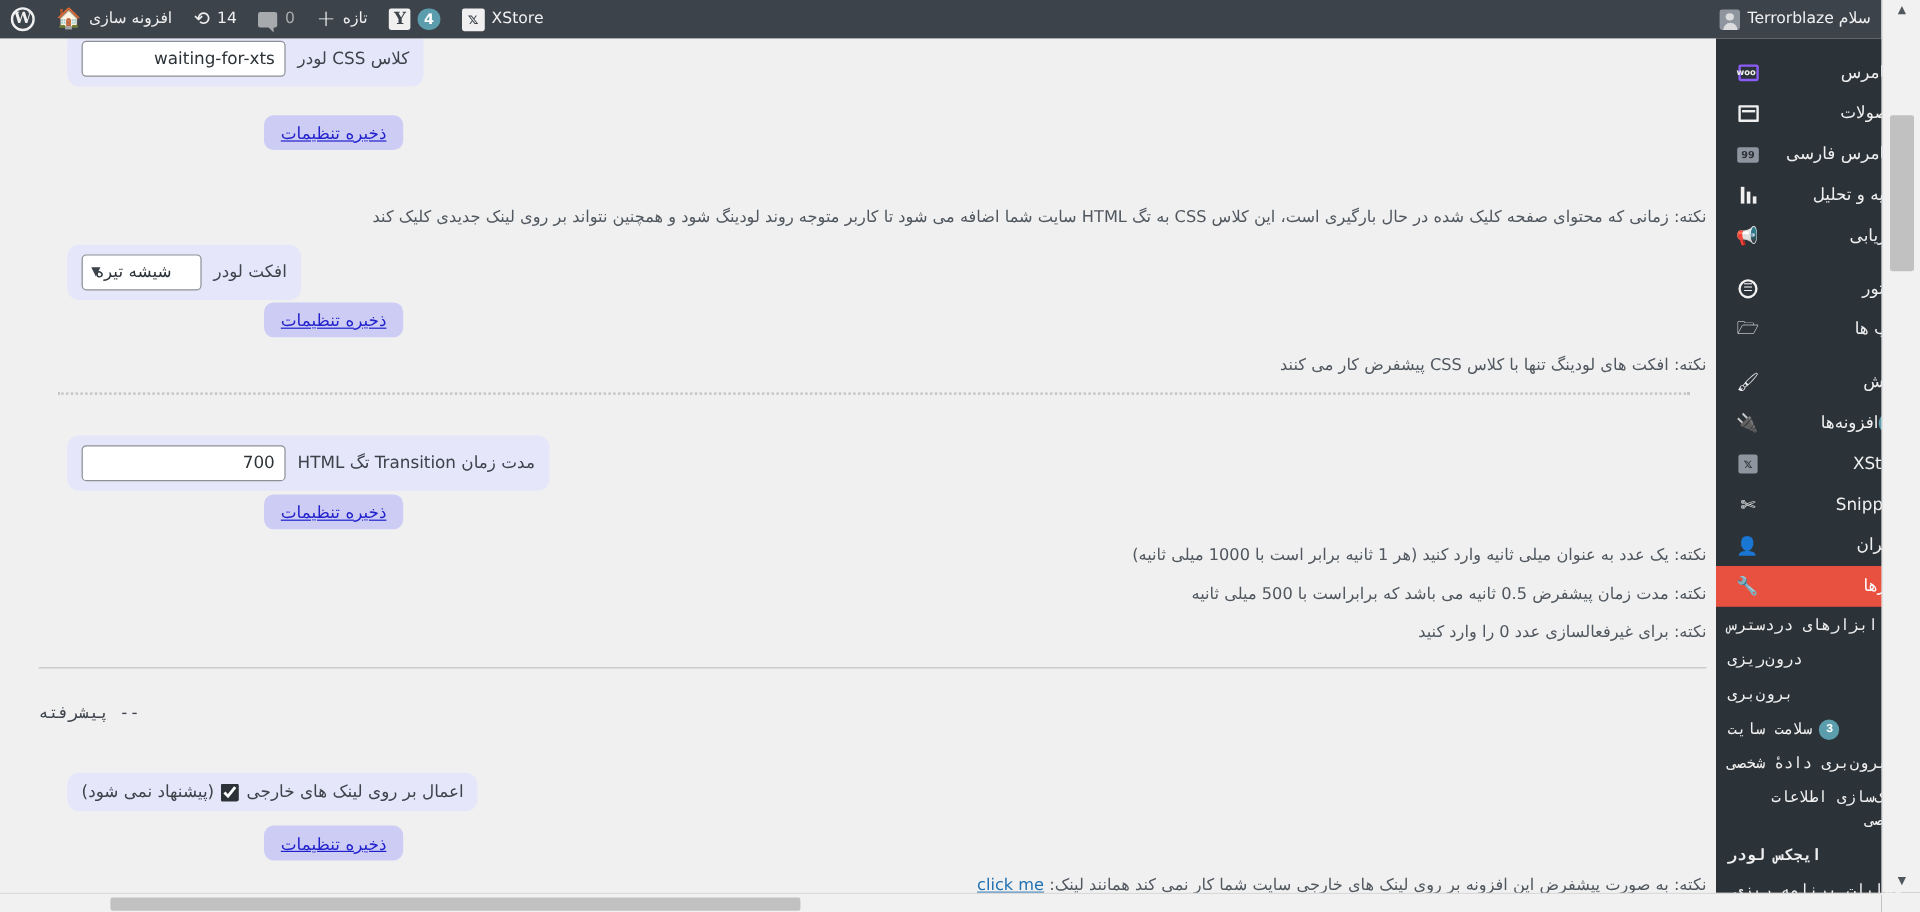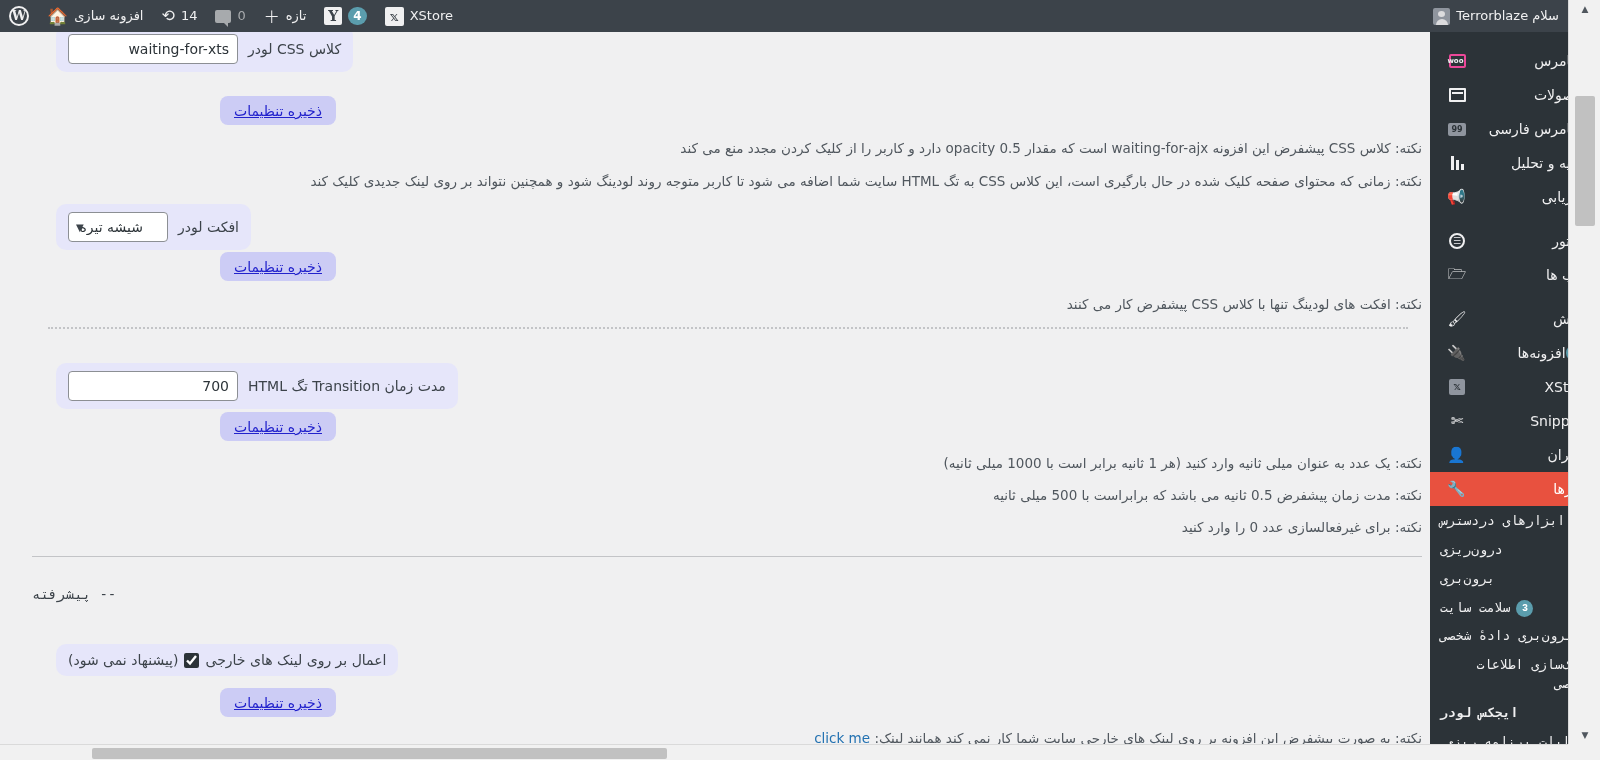--- a/index.html
+++ b/index.html
@@ -135,21 +135,21 @@
   .submenu-item.bold { font-weight: bold; }
   .submenu-item .sub-count {
     display: inline-flex; align-items: center; justify-content: center;
     min-width: 17px; height: 17px; padding: 0 4px; border-radius: 9px;
     background: #5b9dad; color: #fff; font-size: 10px; font-weight: 600;
   }
 
   
   .icn-box {
     display: inline-block; width: 17px; height: 14px;
-    border: 2px solid #ec4899; border-radius: 2px;
+    border: 2px solid #8b5cf6; border-radius: 2px;
     font-size: 7px; line-height: 10px; text-align: center; font-weight: bold;
   }
   .icn-prod {
     display: inline-block; width: 17px; height: 14px;
     border: 2px solid #f0f0f1; border-radius: 1px; position: relative;
   }
   .icn-prod::after {
     content:""; position:absolute; top:2px; left:1px; right:1px; height:2px; background:#f0f0f1;
   }
   .icn-bars { display:inline-flex; align-items:flex-end; gap:2px; height:14px; }
@@ -454,23 +454,20 @@
         <input type="text" value="waiting-for-xts" style="">
       </div>
     </div>
 
     <div class="abs" style="top:64px; left:188px;">
       <div class="save-pill">
         <a>ذخیره تنظیمات</a>
       </div>
     </div>
 
-    <div class="abs" style="top:106px; left:10px; width:1380px;">
-      <div class="note" style="text-align:right;">نکته: کلاس CSS پیشفرض این افزونه waiting-for-ajx است که مقدار opacity 0.5 دارد و کاربر را از کلیک کردن مجدد منع می کند</div>
-    </div>
     <div class="abs" style="top:139px; left:10px; width:1380px;">
       <div class="note" style="text-align:right;">نکته: زمانی که محتوای صفحه کلیک شده در حال بارگیری است، این کلاس CSS به تگ HTML سایت شما اضافه می شود تا کاربر متوجه روند لودینگ شود و همچنین نتواند بر روی لینک جدیدی کلیک کند</div>
     </div>
 
     <div class="abs row-field" style="top:172px; left:24px; right:0;">
       <div class="field-pill">
         <span class="fld-label">افکت لودر</span>
         <span class="sel-wrap">
           <select>
             <option>شیشه تیره</option>

